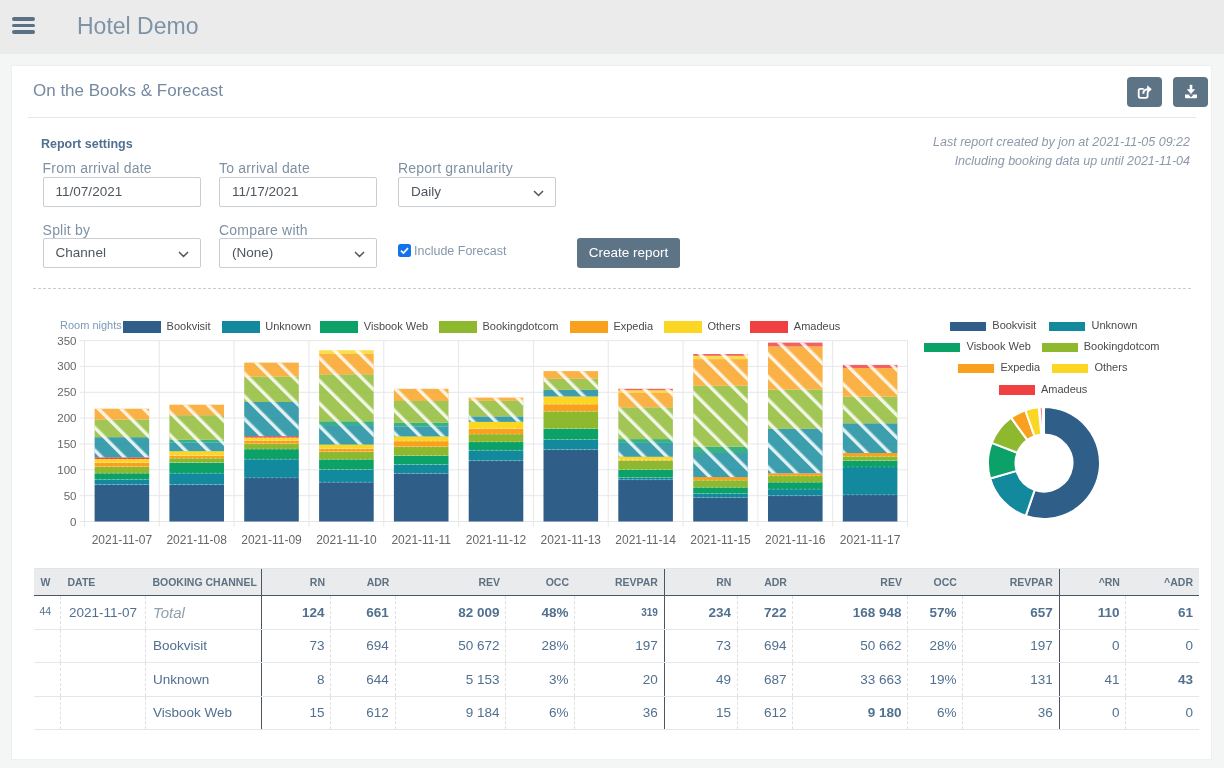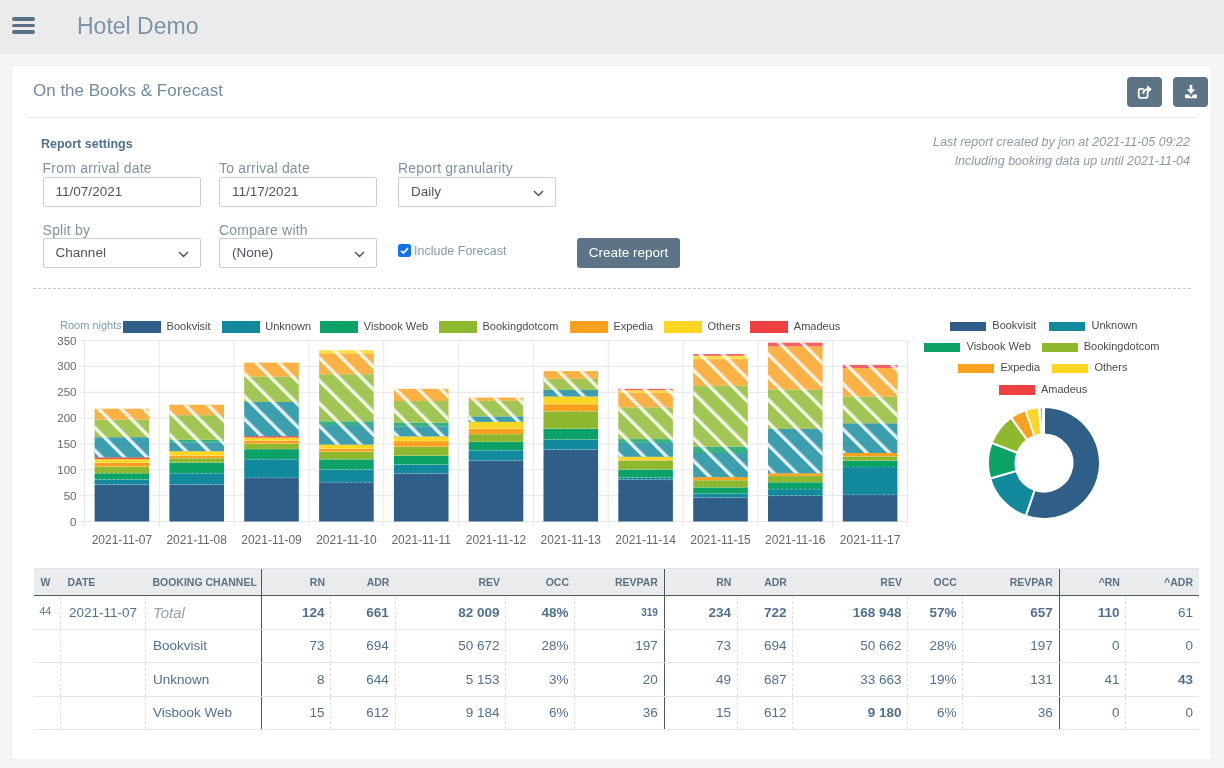--- a/index.html
+++ b/index.html
@@ -370,21 +370,21 @@
         <td style="border-left:1px dashed #dde1e5;border-bottom:1px solid #e3e6ea;text-align:right;padding-right:6px;font-size:13.5px;font-weight:700;color:#51708f">661</td>
         <td style="border-left:1px dashed #dde1e5;border-bottom:1px solid #e3e6ea;text-align:right;padding-right:6px;font-size:13.5px;font-weight:700;color:#51708f">82 009</td>
         <td style="border-left:1px dashed #dde1e5;border-bottom:1px solid #e3e6ea;text-align:right;padding-right:6px;font-size:13.5px;font-weight:700;color:#51708f">48%</td>
         <td style="border-left:1px dashed #dde1e5;border-bottom:1px solid #e3e6ea;text-align:right;padding-right:6px;font-size:10px;font-weight:700;color:#51708f">319</td>
         <td style="border-left:1.5px solid #4d5560;border-bottom:1px solid #e3e6ea;text-align:right;padding-right:6px;font-size:13.5px;font-weight:700;color:#51708f">234</td>
         <td style="border-left:1px dashed #dde1e5;border-bottom:1px solid #e3e6ea;text-align:right;padding-right:6px;font-size:13.5px;font-weight:700;color:#51708f">722</td>
         <td style="border-left:1px dashed #dde1e5;border-bottom:1px solid #e3e6ea;text-align:right;padding-right:6px;font-size:13.5px;font-weight:700;color:#51708f">168 948</td>
         <td style="border-left:1px dashed #dde1e5;border-bottom:1px solid #e3e6ea;text-align:right;padding-right:6px;font-size:13.5px;font-weight:700;color:#51708f">57%</td>
         <td style="border-left:1px dashed #dde1e5;border-bottom:1px solid #e3e6ea;text-align:right;padding-right:6px;font-size:13.5px;font-weight:700;color:#51708f">657</td>
         <td style="border-left:1.5px solid #4d5560;border-bottom:1px solid #e3e6ea;text-align:right;padding-right:6px;font-size:13.5px;font-weight:700;color:#51708f">110</td>
-        <td style="border-left:1px dashed #dde1e5;border-bottom:1px solid #e3e6ea;text-align:right;padding-right:6px;font-size:13.5px;font-weight:400;color:#51708f">61</td>
+        <td style="border-left:1px dashed #dde1e5;border-bottom:1px solid #e3e6ea;text-align:right;padding-right:6px;font-size:13.5px;font-weight:700;color:#51708f">61</td>
       </tr>
       <tr style="height:33.5px">
         <td style="border-bottom:1px solid #e3e6ea;vertical-align:top;padding:9px 0 0 6px;font-size:10.5px;color:#51708f"></td>
         <td style="border-bottom:1px solid #e3e6ea;border-left:1px dashed #dde1e5;text-align:center;font-size:13.5px;color:#51708f"></td>
         <td style="border-bottom:1px solid #e3e6ea;border-left:1px dashed #dde1e5;padding-left:7px;font-size:13.5px;color:#51708f">Bookvisit</td>
         <td style="border-left:1.5px solid #4d5560;border-bottom:1px solid #e3e6ea;text-align:right;padding-right:6px;font-size:13.5px;font-weight:400;color:#51708f">73</td>
         <td style="border-left:1px dashed #dde1e5;border-bottom:1px solid #e3e6ea;text-align:right;padding-right:6px;font-size:13.5px;font-weight:400;color:#51708f">694</td>
         <td style="border-left:1px dashed #dde1e5;border-bottom:1px solid #e3e6ea;text-align:right;padding-right:6px;font-size:13.5px;font-weight:400;color:#51708f">50 672</td>
         <td style="border-left:1px dashed #dde1e5;border-bottom:1px solid #e3e6ea;text-align:right;padding-right:6px;font-size:13.5px;font-weight:400;color:#51708f">28%</td>
         <td style="border-left:1px dashed #dde1e5;border-bottom:1px solid #e3e6ea;text-align:right;padding-right:6px;font-size:13.5px;font-weight:400;color:#51708f">197</td>

